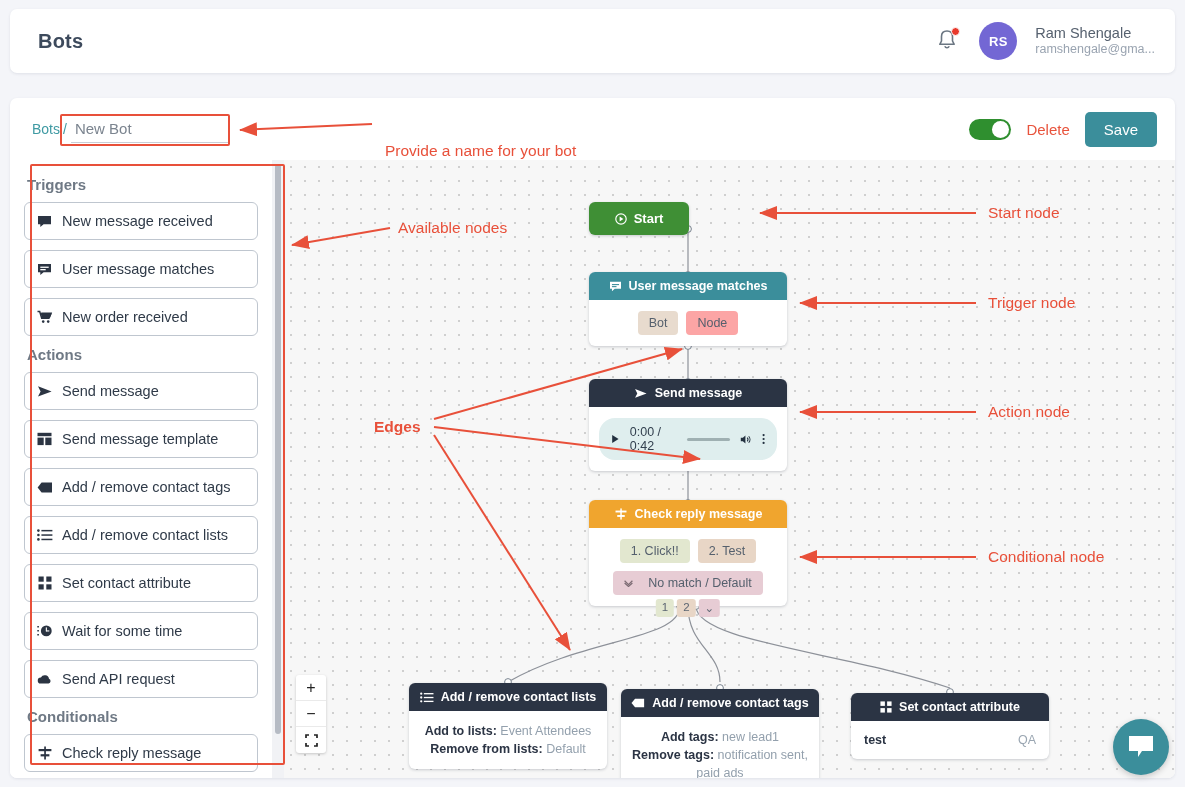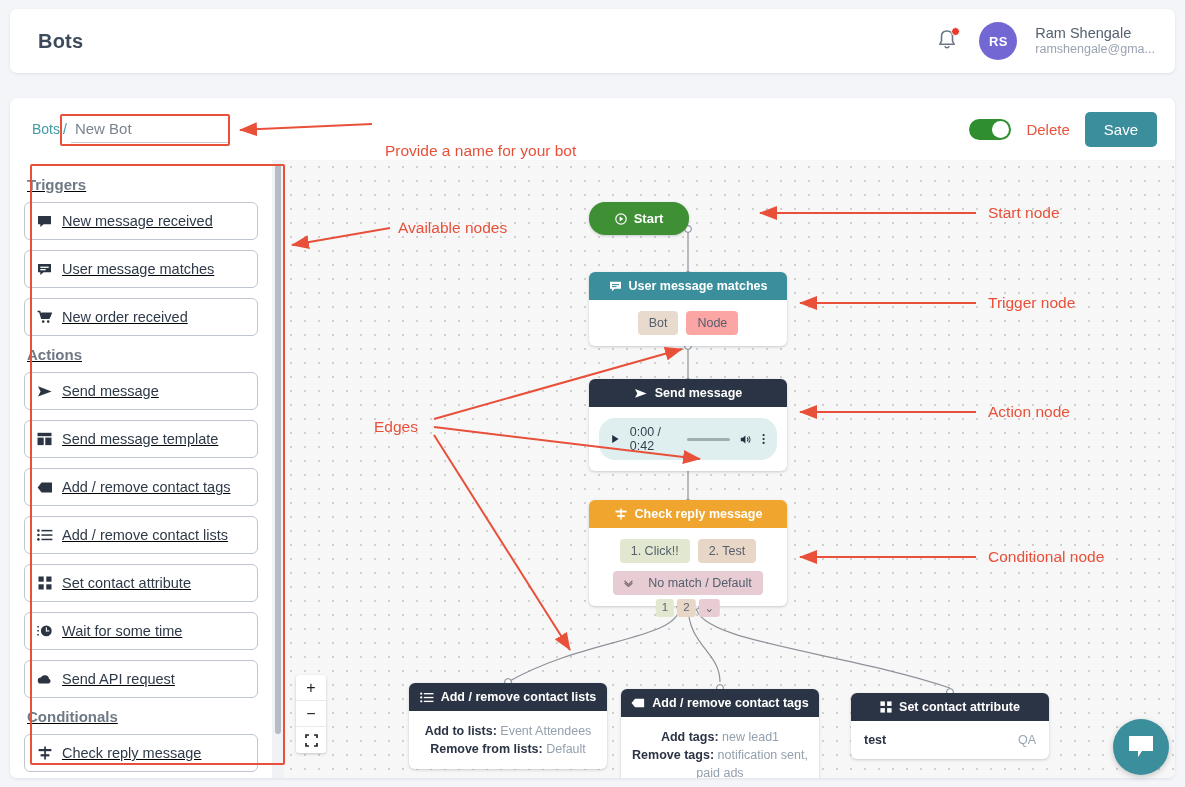--- a/index.html
+++ b/index.html
@@ -70,21 +70,21 @@
     font-family: "Liberation Sans", sans-serif;
     font-size: 15px; padding: 9px 19px; cursor: pointer;
   }
 
   
   .card-body { position: relative; height: 618px; display: flex; }
 
   
   .sidebar {
     width: 262px; flex: 0 0 262px; height: 100%; background: #fff;
-    padding: 14px 14px 0 14px; overflow: hidden; text-decoration: underline;
+    padding: 14px 14px 0 14px; overflow: hidden;
   }
   .group-title {
     font-size: 15px; font-weight: bold; color: #6f7985;
     margin: 10px 0 9px 3px;
   }
   .group-title.first { margin-top: 2px; }
   .node-btn {
     display: flex; align-items: center; gap: 9px;
     border: 1px solid #bfc6cf; border-radius: 6px;
     padding: 10px 11px; margin-bottom: 10px; background: #fff;
@@ -131,21 +131,21 @@
     display: flex; align-items: center; justify-content: center; gap: 7px;
     color: #fff; font-size: 12.5px; font-weight: bold; padding: 7px 8px;
   }
   .node-hdr svg { display: block; }
   .hdr-dark { background: #2b3444; }
   .hdr-teal { background: #3b8e9b; }
   .hdr-orange { background: #f0a52e; }
   .node-body { padding: 11px 10px; }
 
   .start-node {
-    background: #3f8f35; color: #fff; border-radius: 16px;
+    background: #3f8f35; color: #fff; border-radius: 6px;
     font-size: 13px; font-weight: bold;
     display: flex; align-items: center; justify-content: center; gap: 7px;
     padding: 9px 0; box-shadow: 0 1px 3px rgba(30,40,60,.22);
   }
 
   .chips { display: flex; gap: 8px; justify-content: center; flex-wrap: wrap; }
   .chip {
     font-size: 12.5px; color: #55606d; border-radius: 4px; padding: 5px 11px;
   }
   .chip-bot { background: #e8dbce; }
@@ -592,21 +592,21 @@
       <path d="M976,412 L800,412"></path>
       <path d="M976,557 L800,557"></path>
       <path d="M434,419 L682,349"></path>
       <path d="M434,427 L700,459"></path>
       <path d="M434,435 L570,650"></path>
     </g>
   </svg>
 
   <div class="anno" style="left:385px; top:113px;margin-top:29px;">Provide a name for your bot</div>
   <div class="anno" style="left:398px; top:219px;">Available nodes</div>
-  <div class="anno" style="left:374px; top:418px;">Edges</div>
+  <div class="anno" style="left:374px; top:418px;font-weight:bold;">Edges</div>
   <div class="anno" style="left:988px; top:204px;">Start node</div>
   <div class="anno" style="left:988px; top:294px;">Trigger node</div>
   <div class="anno" style="left:988px; top:403px;">Action node</div>
   <div class="anno" style="left:988px; top:548px;">Conditional node</div>
 
   <div class="chat-fab">
     <svg width="28" height="26" viewBox="0 0 28 26">
       <path d="M2 2h24v15H15l-4 6v-6H2z" fill="#ffffff"></path>
     </svg>
   </div>

